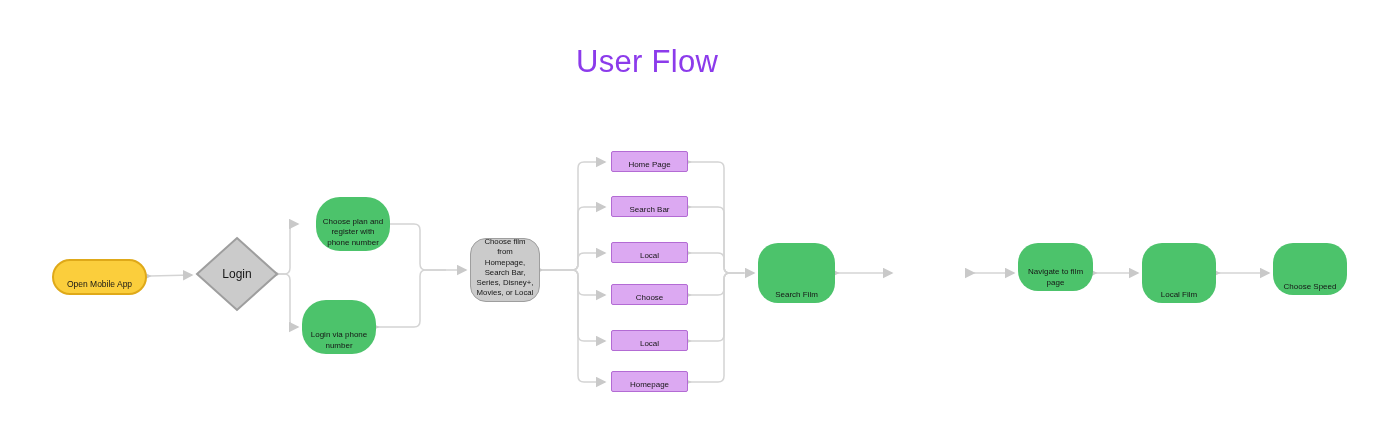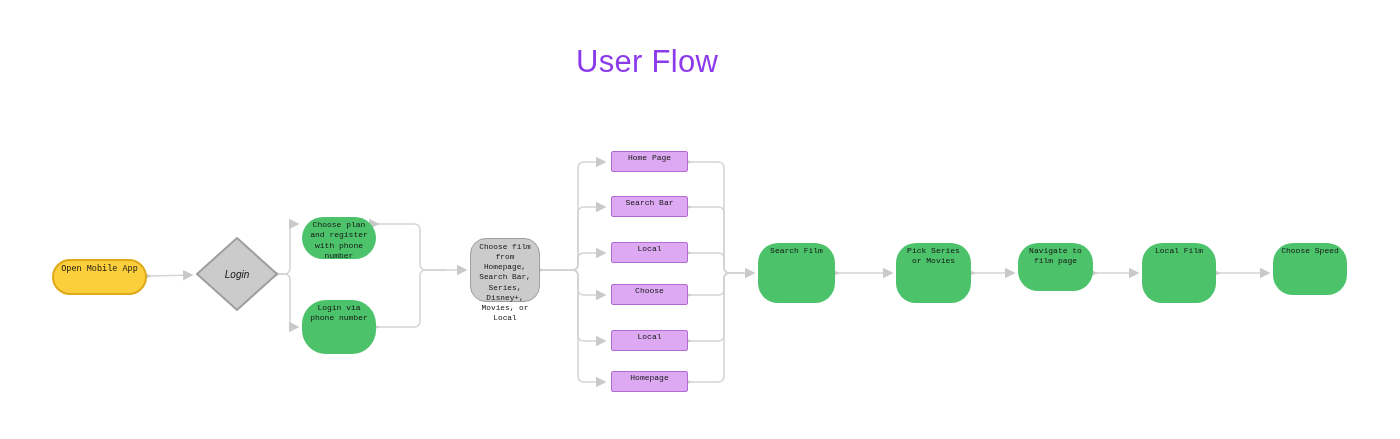--- a/index.html
+++ b/index.html
@@ -8,23 +8,23 @@
     font-family:"Liberation Sans", sans-serif;position:relative;
   }
   #canvas{position:absolute;inset:0;width:1400px;height:439px;}
   .title{
     position:absolute;left:576px;top:44px;width:160px;
     font-size:31px;font-weight:500;color:var(--title,#8C3BEB);
     letter-spacing:0.3px;white-space:nowrap;
   }
   svg.wires{position:absolute;left:0;top:0;width:1400px;height:439px;pointer-events:none;}
   .node{
-    position:absolute;display:flex;align-items:flex-start;justify-content:center;
+    position:absolute;display:flex;align-items:flex-end;justify-content:center;
     text-align:center;color:#161616;font-size:8px;line-height:1.3;
-    box-sizing:border-box;padding:3px 5px;cursor:pointer;font-family:Liberation Mono, monospace;
+    box-sizing:border-box;padding:3px 5px;cursor:pointer;
   }
   .start{
     background:var(--yellow_fill,#FBCE3C);
     border:2px solid var(--yellow_border,#DFA919);
     border-radius:18px;font-size:8.5px;
   }
   .process-lg{
     background:var(--green,#4CC36B);
     border-radius:24px;
   }
@@ -39,21 +39,21 @@
   }
   .option{
     background:var(--purple_fill,#DCA9F2);
     border:1px solid var(--purple_border,#B36BD4);
     border-radius:2px;height:21px;width:77px;padding:1px 3px;
   }
   .decision-wrap{position:absolute;left:195px;top:236px;width:84px;height:76px;cursor:pointer;}
   .decision-wrap svg{position:absolute;inset:0;}
   .decision-label{
     position:absolute;inset:0;display:flex;align-items:center;justify-content:center;
-    font-size:10px;color:#161616;font-style:italic;
+    font-size:12px;color:#161616;
   }
 </style>
 </head>
 <body>
 
 <div id="canvas">
 
   <div class="title">User Flow</div>
 
   <svg class="wires" viewBox="0 0 1400 439">
@@ -97,21 +97,21 @@
     <span>Open Mobile App</span>
   </div>
 
   <div class="decision-wrap">
     <svg viewBox="0 0 84 76">
       <polygon points="42,2 82,38 42,74 2,38" fill="#CBCBCB" stroke="#9E9E9E" stroke-width="2"></polygon>
     </svg>
     <div class="decision-label">Login</div>
   </div>
 
-  <div class="node process-lg" style="left:302px;top:197px;width:74px;height:42px;margin-top:20px;">
+  <div class="node process-lg" style="left:316px;top:197px;width:74px;height:54px;">
     <span>Choose plan and register with phone number</span>
   </div>
 
   <div class="node process-lg" style="left:302px;top:300px;width:74px;height:54px;">
     <span>Login via phone number</span>
   </div>
 
   <div class="node gray-box" style="left:470px;top:238px;width:70px;height:64px;">
     <span>Choose film from Homepage, Search Bar, Series, Disney+, Movies, or Local</span>
   </div>
@@ -132,23 +132,20 @@
     <span>Local</span>
   </div>
   <div class="node option" style="left:611px;top:371px;">
     <span>Homepage</span>
   </div>
 
   <div class="node stage" style="left:758px;top:243px;width:77px;height:60px;">
     <span>Search Film</span>
   </div>
 
-  <div class="node stage" style="left:896px;top:243px;width:75px;height:60px;">
-    <span>Pick Series or Movies</span>
-  </div>
 
   <div class="node stage" style="left:1018px;top:243px;width:75px;height:48px;">
     <span>Navigate to film page</span>
   </div>
 
   <div class="node stage" style="left:1142px;top:243px;width:74px;height:60px;">
     <span>Local Film</span>
   </div>
 
   <div class="node stage" style="left:1273px;top:243px;width:74px;height:52px;">

